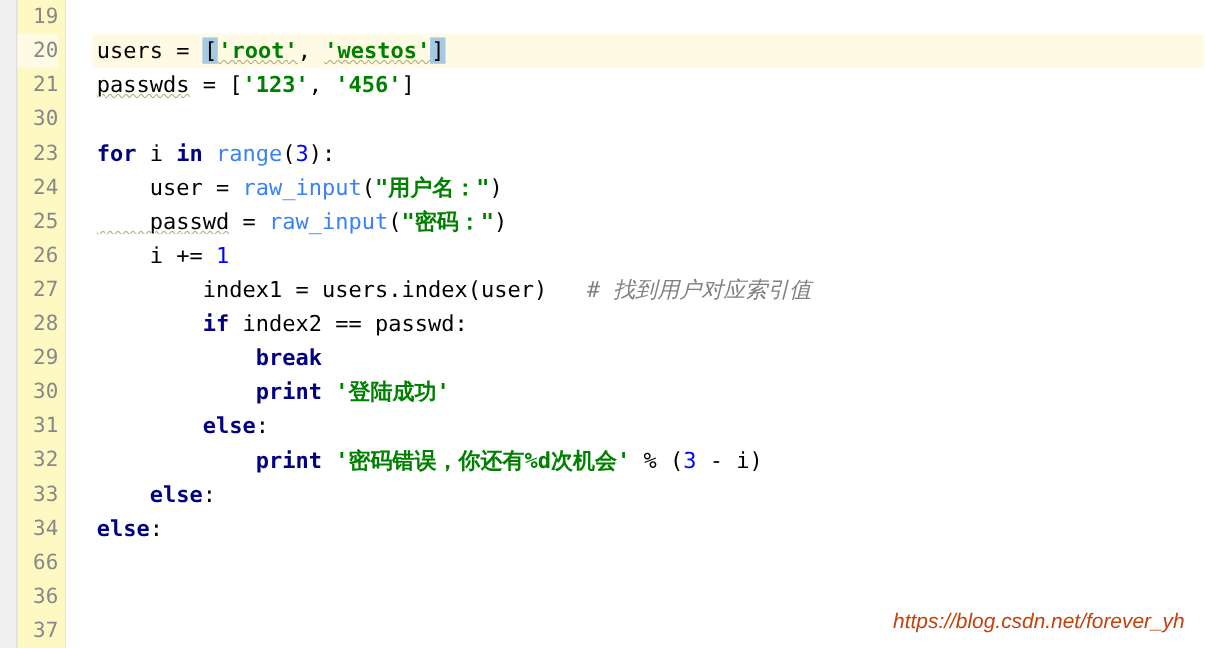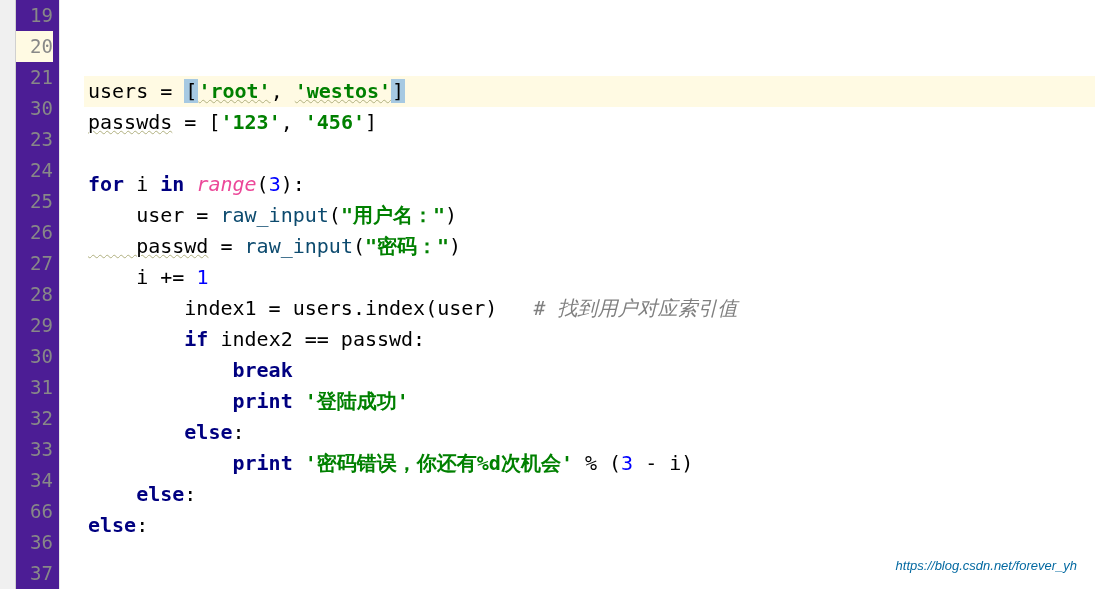--- a/index.html
+++ b/index.html
@@ -19,64 +19,63 @@
   height: 100%;
 }
 .left-strip {
   width: 16px;
   background: #f0f0f0;
   border-right: 1px solid #d0d0d0;
   flex-shrink: 0;
 }
 .gutter {
   width: 44px;
-  background: #4c1d95;
+  background: #fef9c3;
   color: #888888;
   text-align: right;
   padding-right: 6px;
   flex-shrink: 0;
   font-size: 19px;
   border-right: 1px solid #e8e8e8;
 }
 .fold-strip {
   width: 24px;
   background: #ffffff;
   flex-shrink: 0;
   position: relative;
 }
 .code-area {
   flex: 1;
   position: relative;
   background: #ffffff;
-  margin-top: 45px;
 }
 .line {
   height: 31px;
   white-space: pre;
   padding-left: 4px;
 }
 .gutter .line { padding-left: 0; }
 .highlighted { background: #fffae3; }
 .kw { color: #000080; font-weight: bold; }
-.fn { color: #0c4a6e; }
-.builtin { color: #ec4899; font-style: italic; }
+.fn { color: #3b82f6; }
+.builtin { color: #3b82f6; }
 .str { color: #008000; font-weight: bold; }
 .num { color: #0000ff; }
 .comment { color: #808080; font-style: italic; }
 .wavy { text-decoration: underline wavy #b0b080; text-decoration-thickness: 1px; }
 .sel {
   background: #a6c9e2;
   padding: 0 1px;
 }
 .watermark {
   position: absolute;
   bottom: 8px;
   right: 18px;
-  color: #0369a1;
-  font-size: 13px;
+  color: #c2410c;
+  font-size: 19px;
   font-family: sans-serif;
   font-style: italic;
 }
 </style>
 </head>
 <body>
 
 <div class="editor">
   <div class="left-strip"></div>
 

